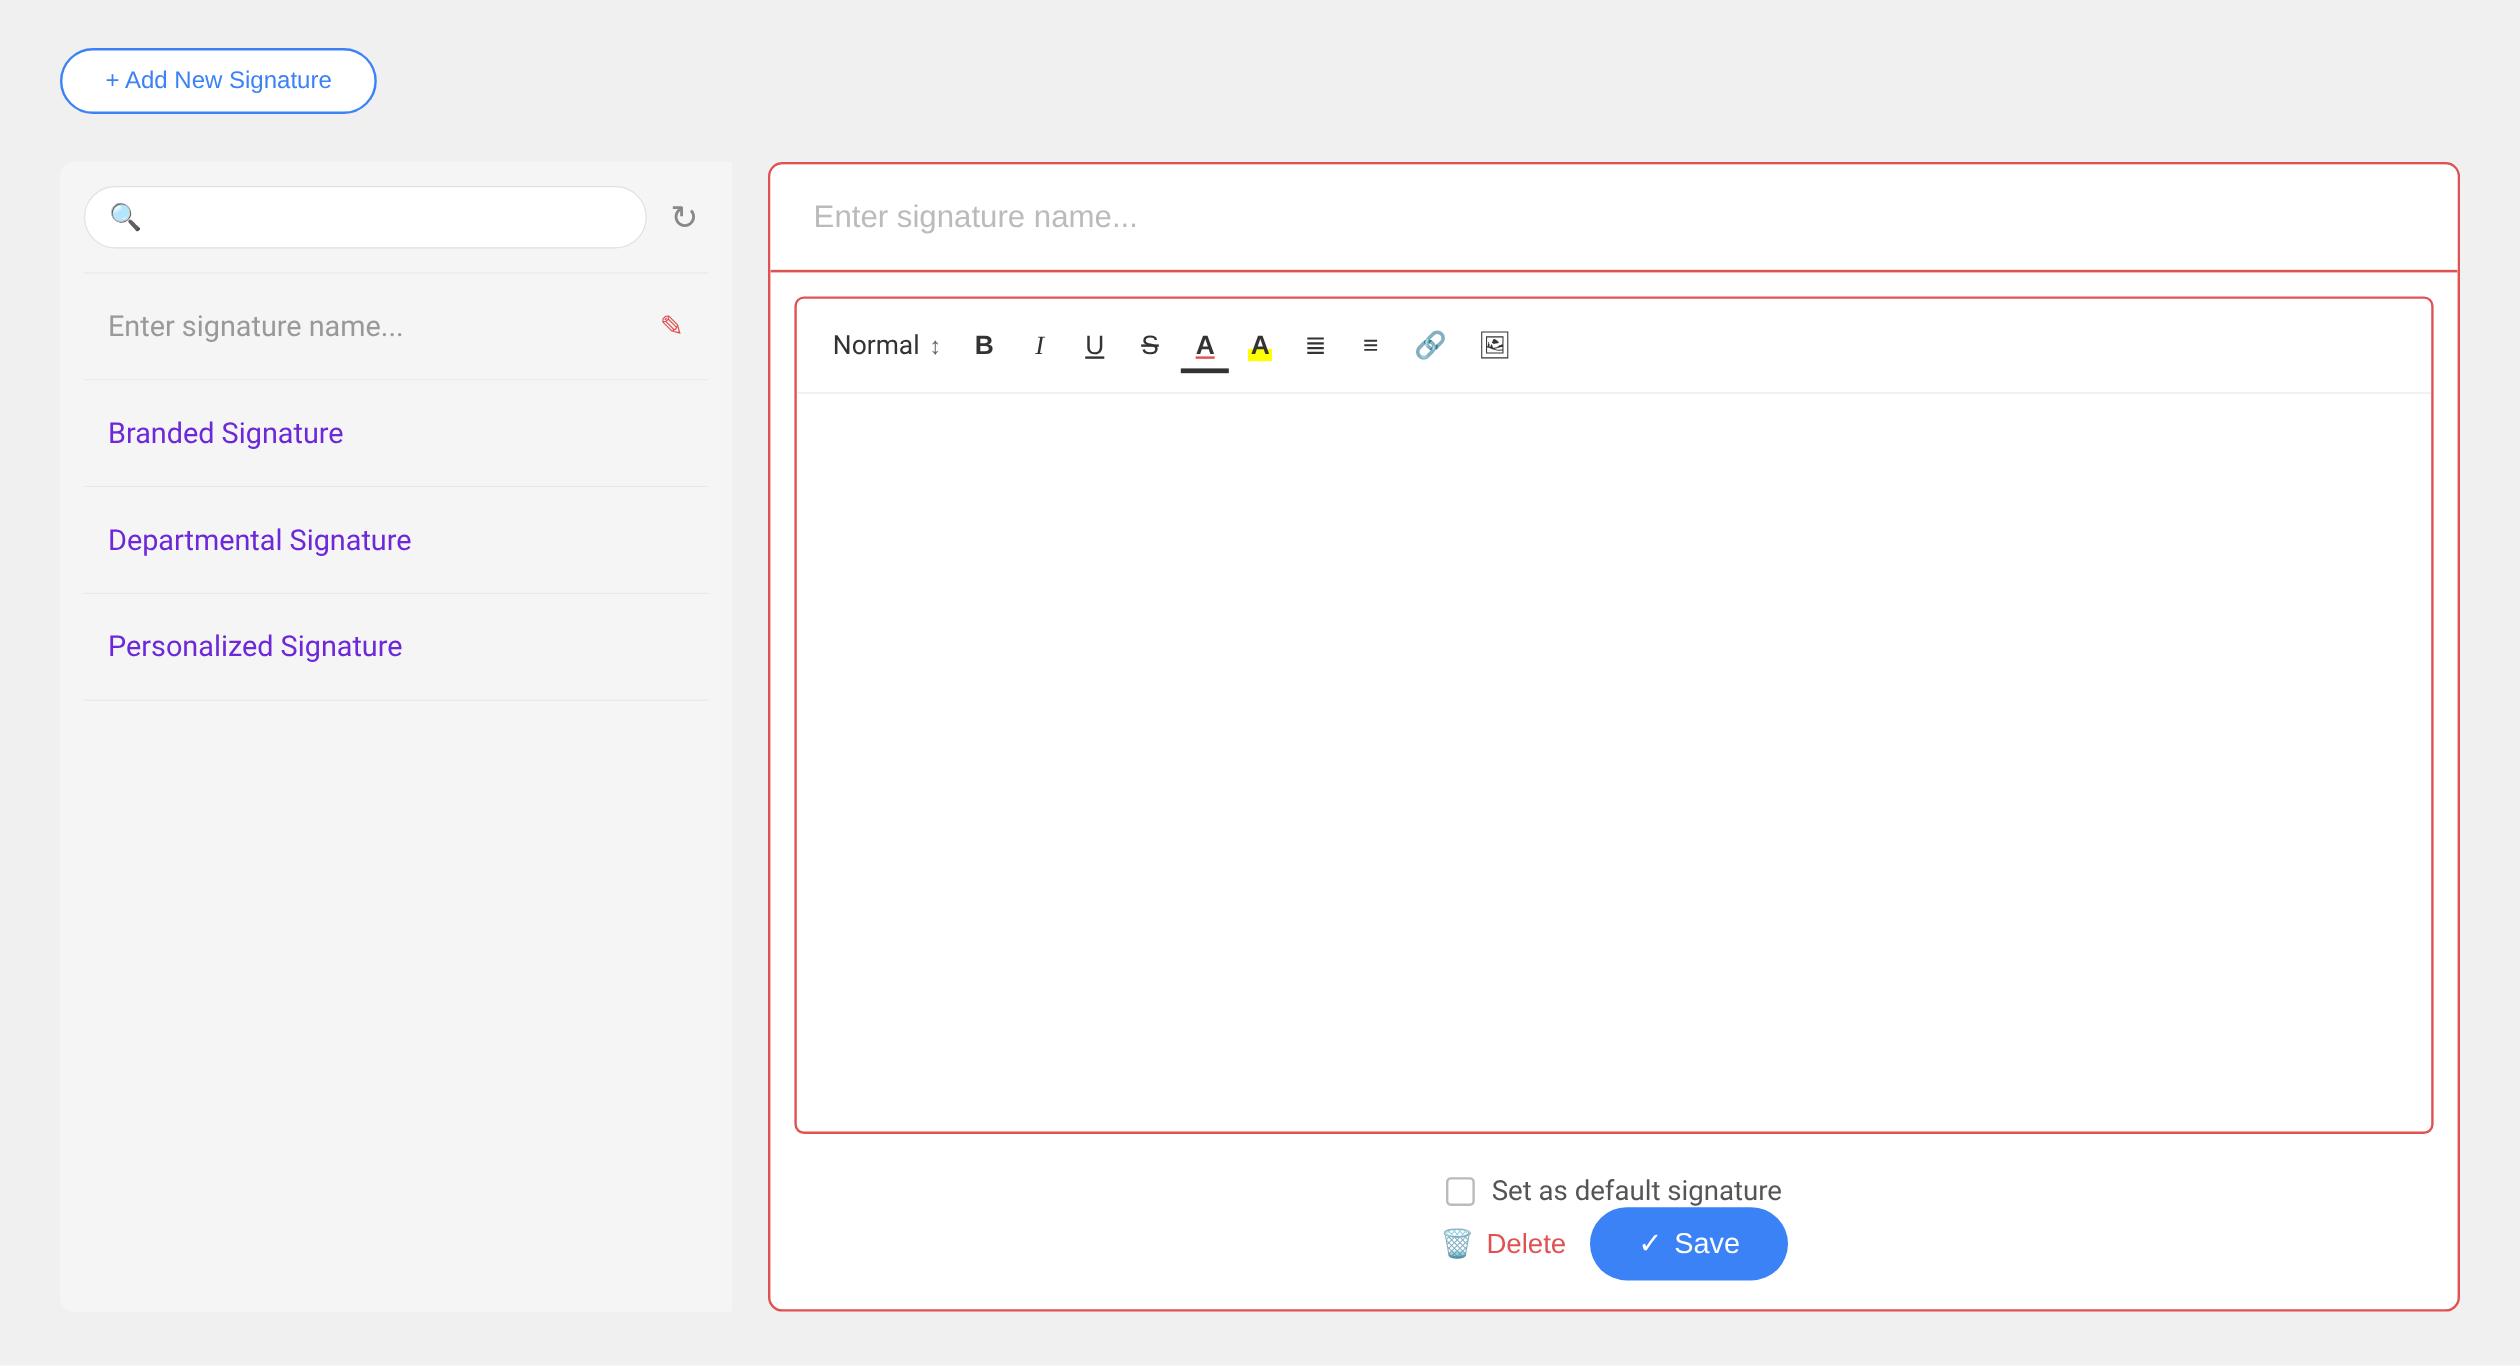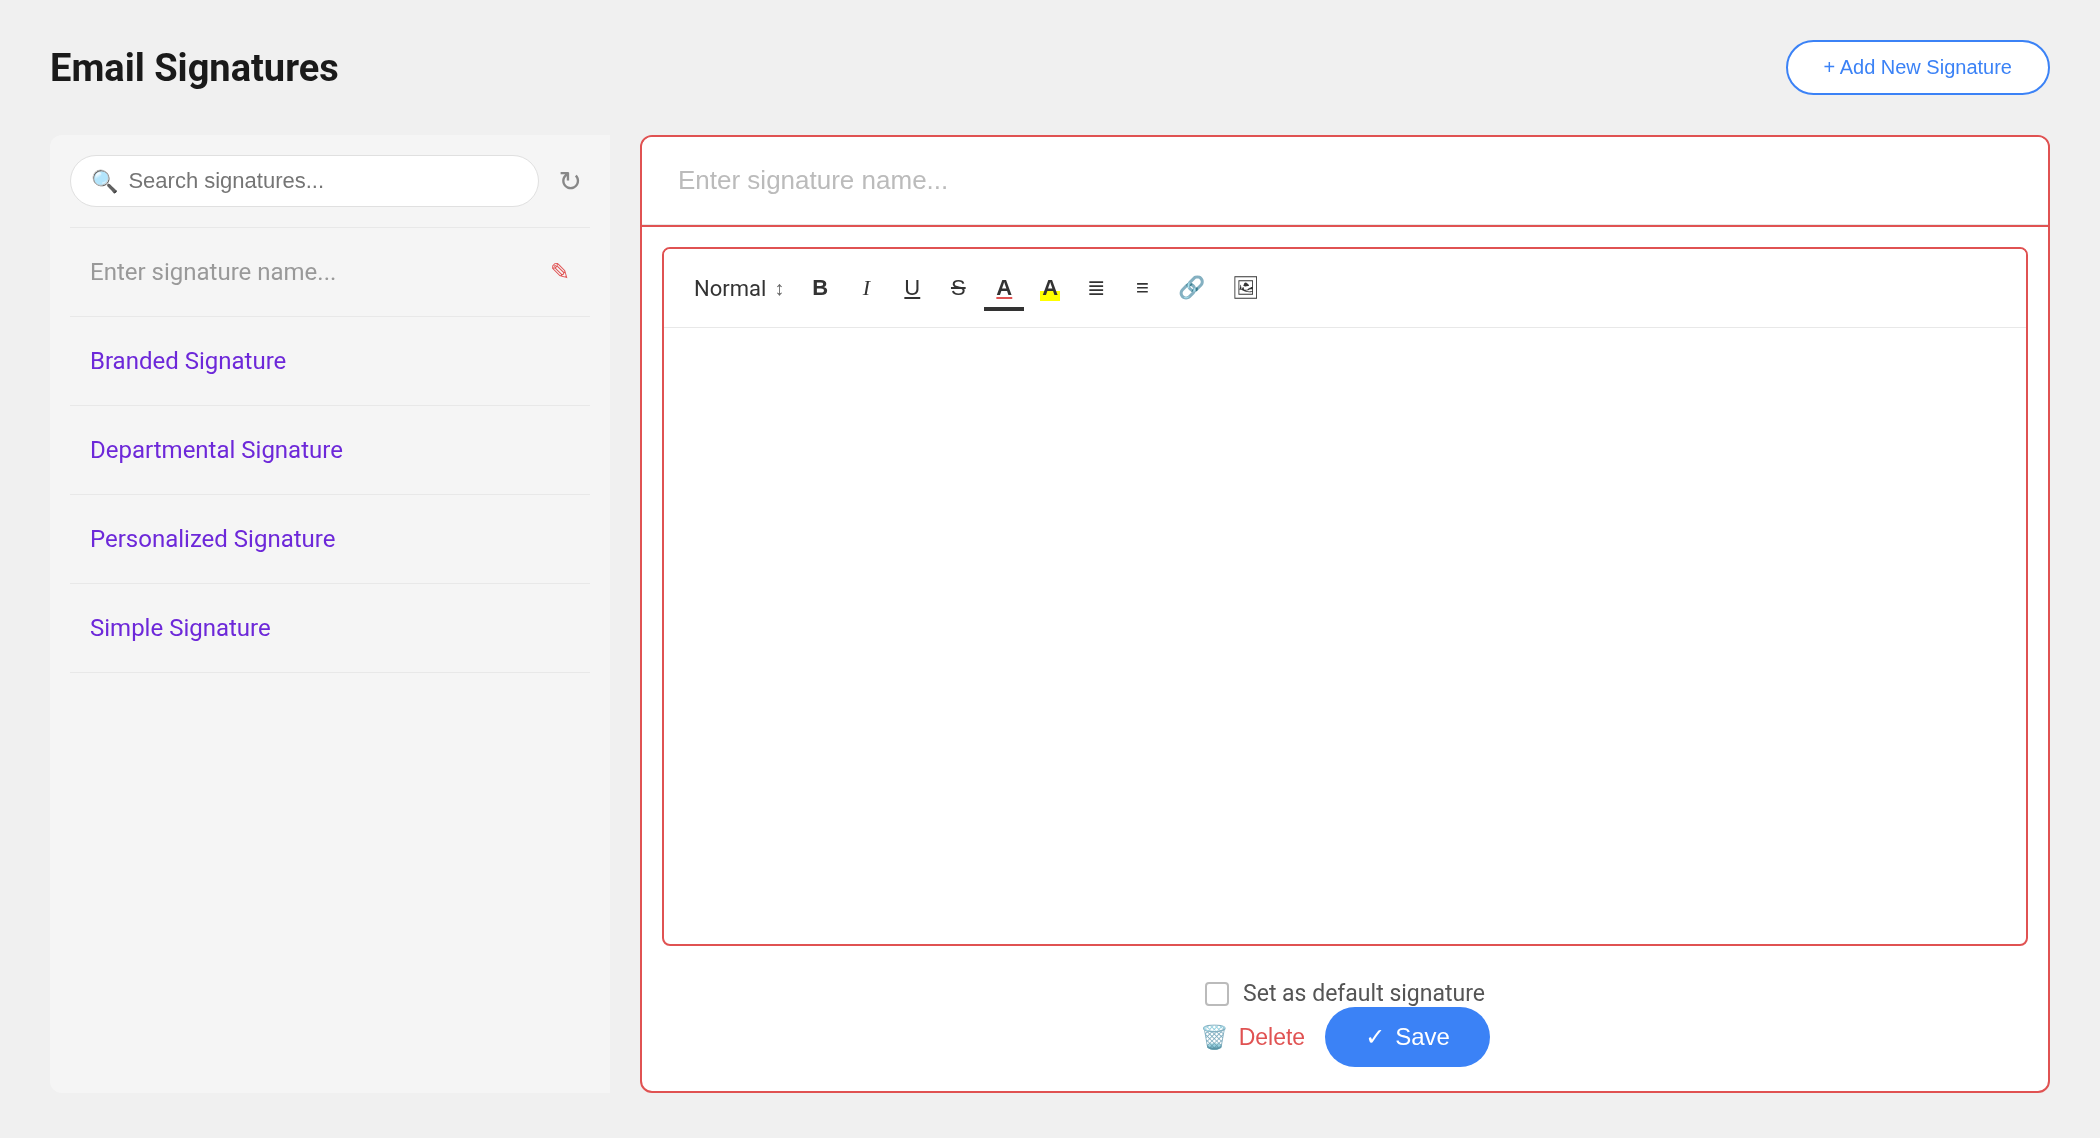--- a/index.html
+++ b/index.html
@@ -317,53 +317,48 @@
     .list-ol { font-size: 22px; }
     .list-ul { font-size: 22px; }
 
   </style>
 </head>
 <body>
 
 <div class="page-wrapper">
 
   <div class="header">
-    <h1 class="page-title">Email Signatures</h1>
     <button class="add-new-btn">+ Add New Signature</button>
   </div>
 
   <div class="main-content">
 
     <div class="sidebar">
 
       <div class="search-bar">
         <div class="search-input-wrapper">
           <span class="search-icon">🔍</span>
-          <input class="search-input" type="text" placeholder="Search signatures..." style="">
         </div>
         <button class="refresh-btn">↻</button>
       </div>
 
       <ul class="sig-list">
         <li class="sig-item">
           <span class="sig-item-name placeholder">Enter signature name...</span>
           <span class="edit-icon">✎</span>
         </li>
         <li class="sig-item">
           <span class="sig-item-name">Branded Signature</span>
         </li>
         <li class="sig-item">
           <span class="sig-item-name">Departmental Signature</span>
         </li>
         <li class="sig-item">
           <span class="sig-item-name">Personalized Signature</span>
         </li>
-        <li class="sig-item">
-          <span class="sig-item-name">Simple Signature</span>
-        </li>
       </ul>
     </div>
 
     <div class="editor-panel">
 
       <div class="sig-name-section">
         <input class="sig-name-input" type="text" placeholder="Enter signature name..." style="">
       </div>
 
       <div class="editor-area">

